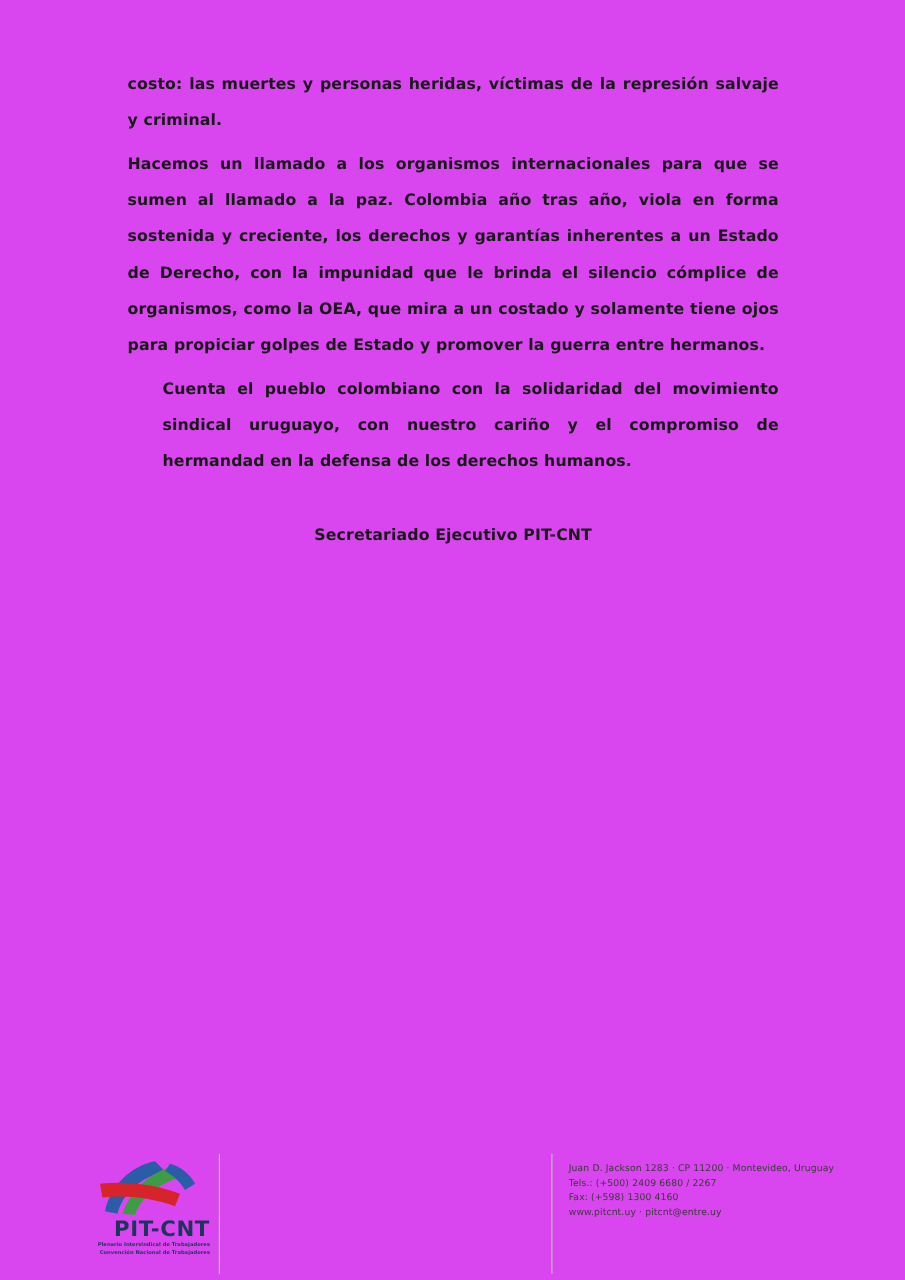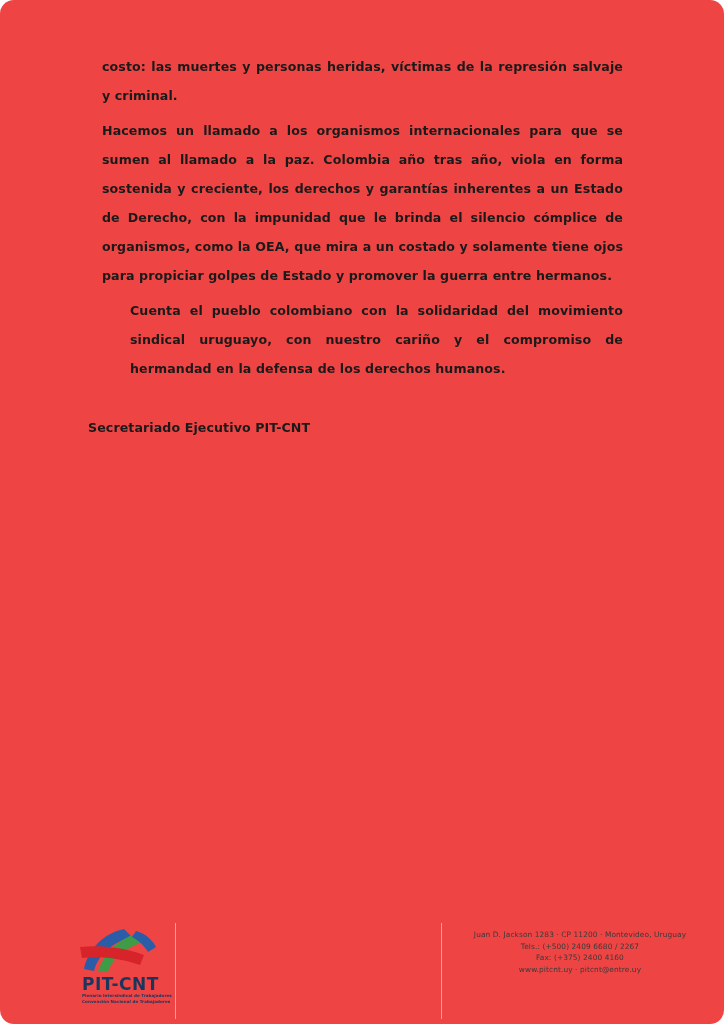--- a/index.html
+++ b/index.html
@@ -12,22 +12,21 @@
     height: 1024px;
     position: relative;
     font-family: "DejaVu Sans", sans-serif;
     color: #000000;
     overflow: hidden;
   }
 
   .page {
     position: absolute;
     inset: 0;
-    background: #ef4444;
-    border-radius: 14px;
+    background: #d946ef;
   }
 
   
   .content {
     position: absolute;
     left: 102px;
     top: 52px;
     width: 521px;
   }
 
@@ -39,23 +38,24 @@
     color: #1a1a1a;
     text-align: justify;
     margin: 0 0 6px 0;
     letter-spacing: 0.1px;
     -webkit-font-feature-settings: normal;
   }
   .para:last-child { margin-bottom: 0; margin-left: 28px; }
 
   .signature {
     position: absolute;
-    left: 88px;
+    left: 102px;
     top: 420px;
     width: 521px;
+    text-align: center;
     font-family: "DejaVu Sans", sans-serif;
     font-size: 12.6px;
     font-weight: bold;
     color: #1a1a1a;
     letter-spacing: 0.1px;
   }
 
   
   .footer {
     position: absolute;
@@ -76,24 +76,24 @@
   .logo-mark {
     position: absolute;
     left: 6px;
     top: 0px;
     width: 84px;
     height: 48px;
   }
 
   .logo-text {
     position: absolute;
-    left: 10px;
+    left: 0px;
     top: 50px;
     width: 96px;
-    text-align: left;
+    text-align: right;
   }
   .logo-title {
     font-family: "DejaVu Sans", sans-serif;
     font-size: 17px;
     font-weight: bold;
     letter-spacing: 0.5px;
     color: #1b365d;
     line-height: 18px;
   }
   .logo-sub1, .logo-sub2 {
@@ -129,21 +129,20 @@
     top: 14px;
     width: 250px;
   }
   .footer-contact div {
     font-family: "DejaVu Sans", sans-serif;
     font-size: 7.4px;
     color: #3a3a3a;
     line-height: 11.5px;
     letter-spacing: 0.1px;
     white-space: nowrap;
-    text-align: center;
   }
 </style>
 </head>
 <body>
 
 <div class="page">
 
   <div class="content">
     <p class="para">costo: las muertes y personas heridas, víctimas de la represión salvaje y criminal.</p>
     <p class="para">Hacemos un llamado a los organismos internacionales para que se sumen al llamado a la paz. Colombia año tras año, viola en forma sostenida y creciente, los derechos y garantías inherentes a un Estado de Derecho, con la impunidad que le brinda el silencio cómplice de organismos, como la OEA, que mira a un costado y solamente tiene ojos para propiciar golpes de Estado y promover la guerra entre hermanos.</p>
@@ -169,18 +168,18 @@
         <div class="logo-sub2">Convención Nacional de Trabajadores</div>
       </div>
     </div>
 
     <div class="footer-divider"></div>
     <div class="footer-divider-2"></div>
 
     <div class="footer-contact">
       <div>Juan D. Jackson 1283 · CP 11200 · Montevideo, Uruguay</div>
       <div>Tels.: (+500) 2409 6680 / 2267</div>
-      <div>Fax: (+375) 2400 4160</div>
+      <div>Fax: (+598) 1300 4160</div>
       <div>www.pitcnt.uy · pitcnt@entre.uy</div>
     </div>
 
   </div>
 </div>
 
 </body></html>

